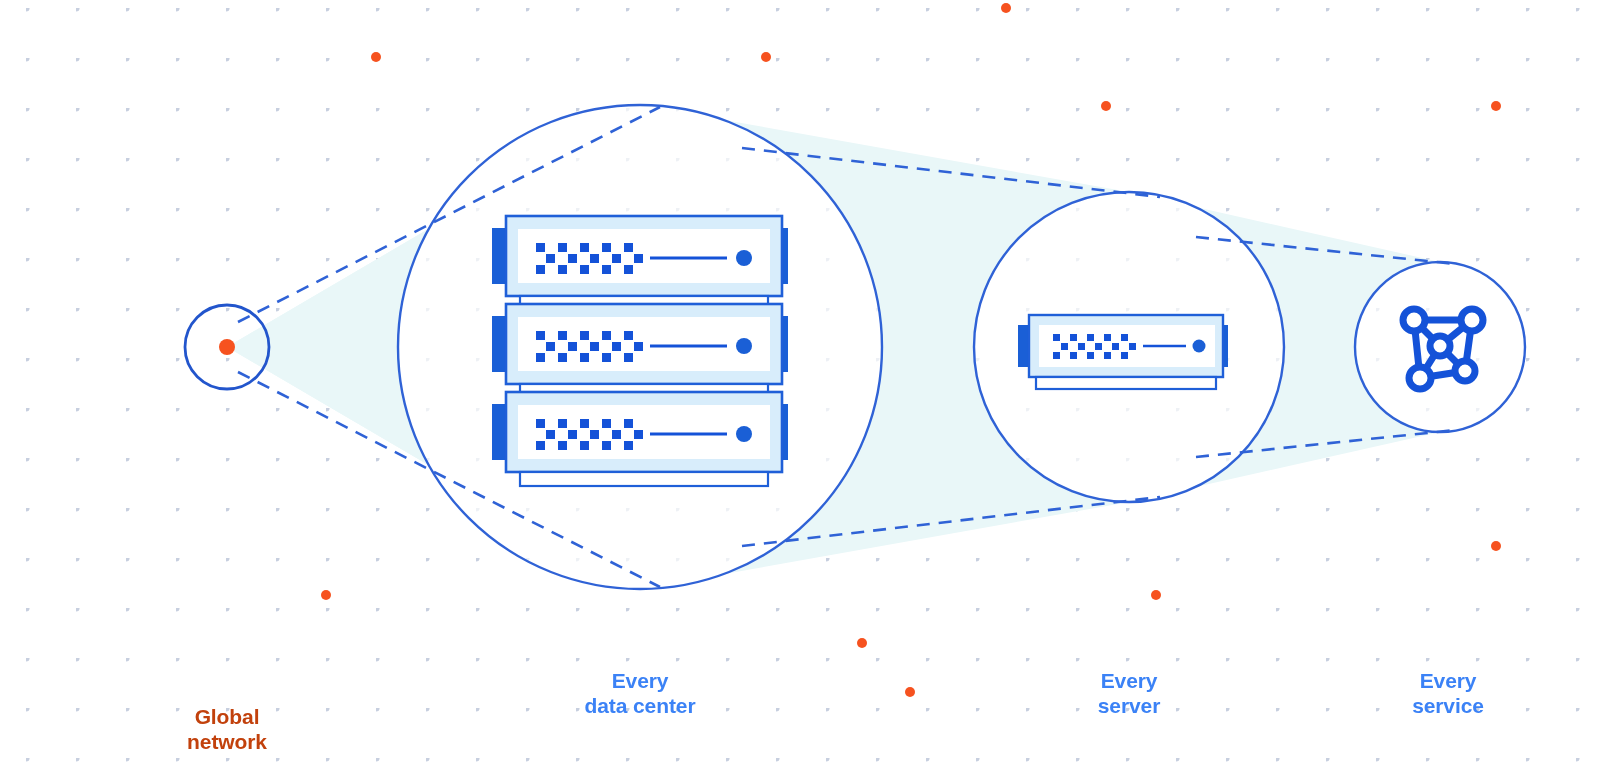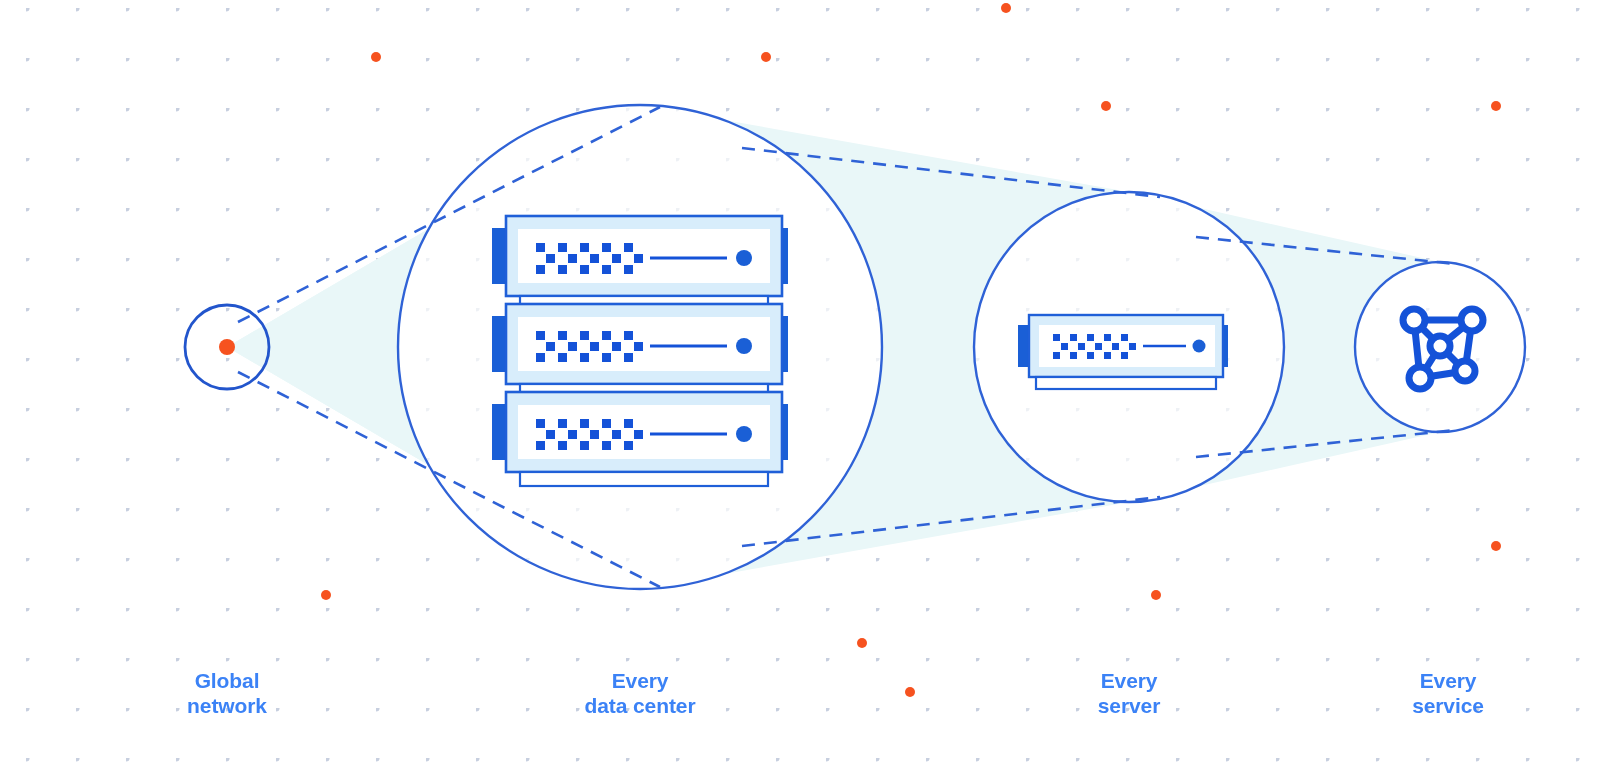--- a/index.html
+++ b/index.html
@@ -14,21 +14,21 @@
   .label{
     position:absolute;
     text-align:center;
     font-size:21px;
     line-height:25px;
     font-weight:700;
     color:#3b82f6;
     white-space:pre-line;
     letter-spacing:-0.1px;
   }
-  .label.accent{color:#3b82f6;}
+  .label.accent{color:#c2410c;margin-top:36px;}
 </style>
 </head>
 <body>
 
 <div id="stage">
 
   <svg id="scene" viewBox="0 0 1620 782" width="1620" height="782" xmlns="http://www.w3.org/2000/svg">
 
     <defs>
 

